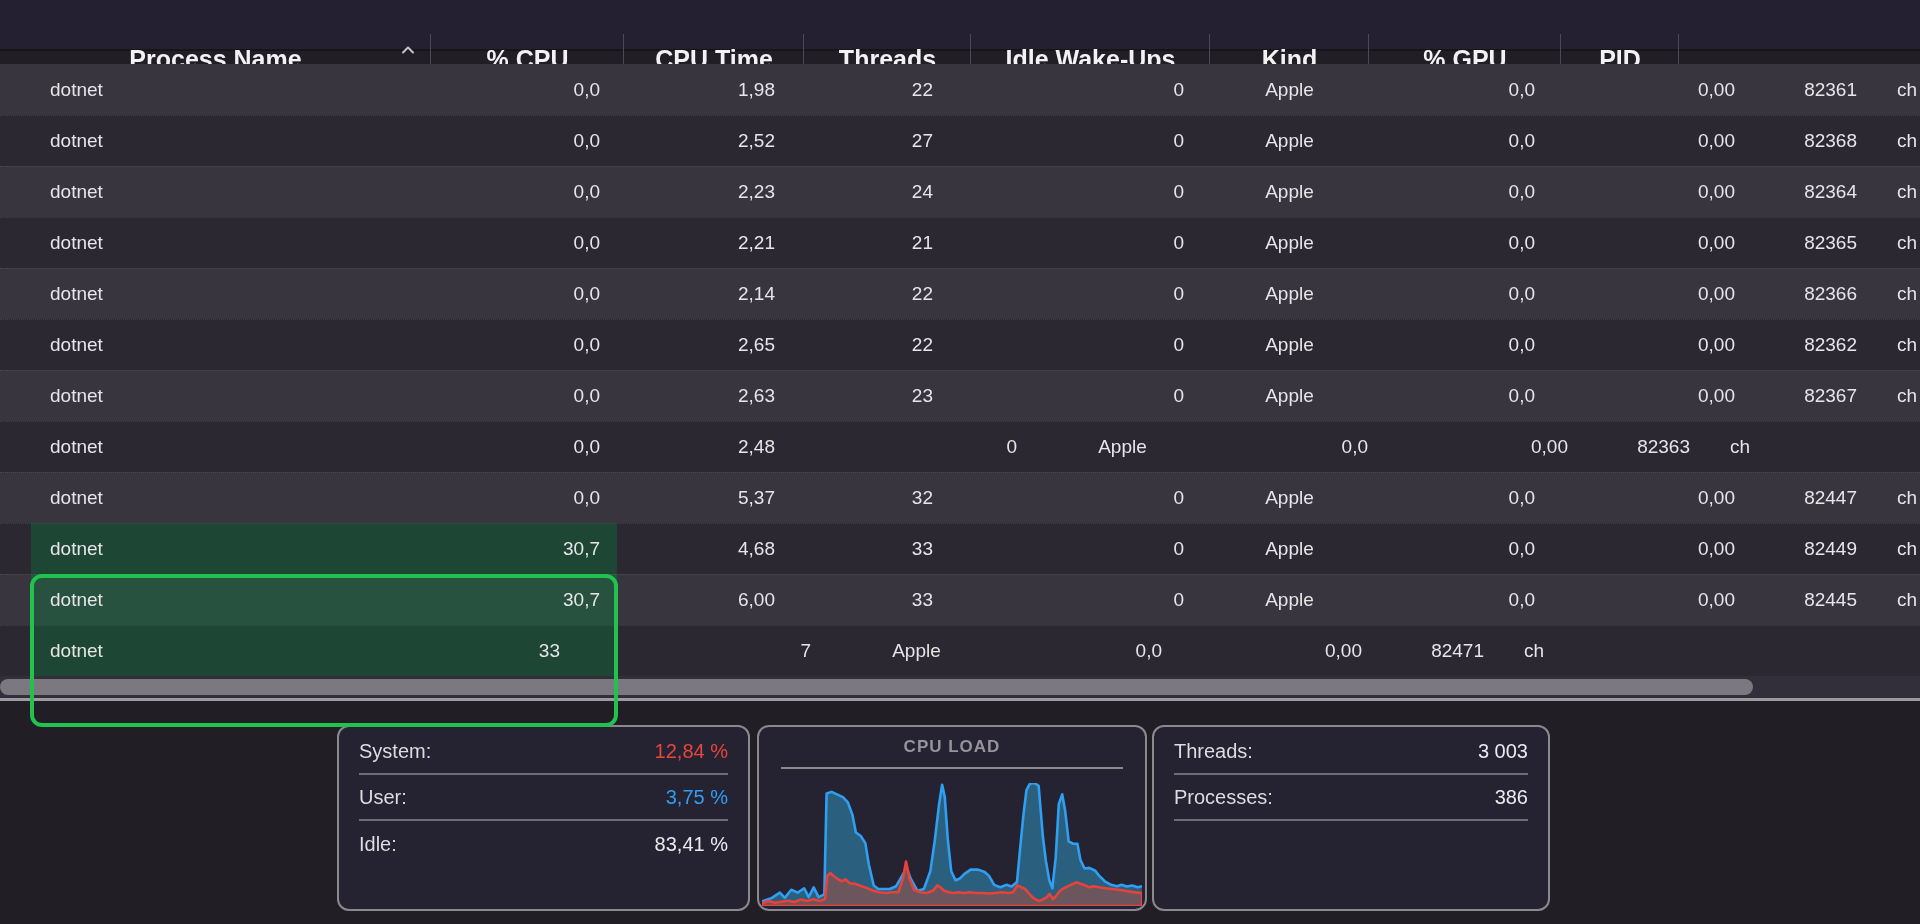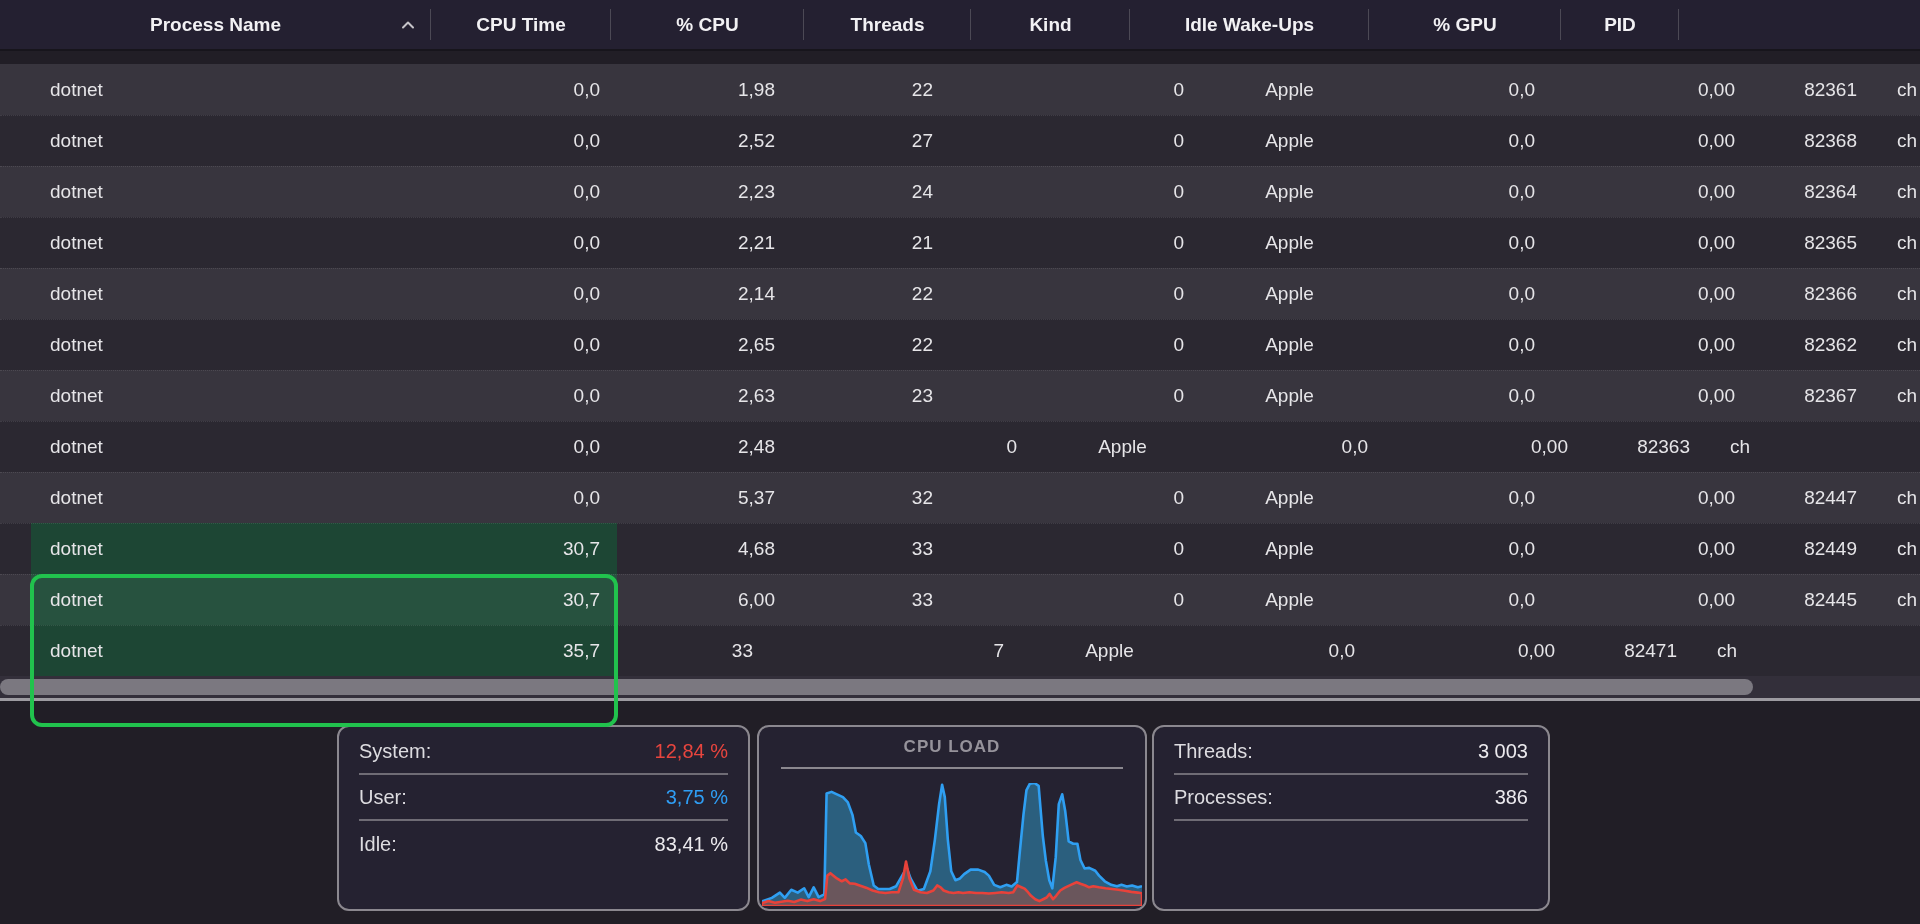--- a/index.html
+++ b/index.html
@@ -12,22 +12,22 @@
     -webkit-font-smoothing:antialiased;
   }
 
   
   .proc-table { position:relative; width:1920px; }
   .thead {
     display:flex; height:51px; background:#242031;
     border-bottom:2px solid #17151c;
   }
   .th {
-    position:relative; display:flex; align-items:center; justify-content:center;
-    font-weight:bold; font-size:19px; color:#f2f1f4; height:100%;
+    position:relative; display:flex; align-items:flex-end; justify-content:center;
+    font-weight:bold; font-size:25px; color:#f2f1f4; height:100%;margin-top:25px;
   }
   .th:not(:last-child)::after {
     content:""; position:absolute; right:0; top:9px; bottom:9px; width:1px;
     background:#4c4955;
   }
   .sort-icon { position:absolute; right:16px; top:50%; transform:translateY(-50%); line-height:0; }
 
   .tbody { position:relative;margin-top:13px; }
   .tr { display:flex; height:51px; align-items:center; font-size:19px; color:#e6e5e8; }
   .tr + .tr { border-top:1px dotted rgba(255,255,255,.10); }
@@ -108,34 +108,34 @@
 <body>
 
 <div class="proc-table">
   <div class="thead">
       <div class="th col0">
         <span>Process Name</span>
         <span class="sort-icon"><svg width="14" height="9" viewBox="0 0 14 9">
             <polyline points="2,7 7,2 12,7" fill="none" stroke="#c6c4c9" stroke-width="2" stroke-linecap="round" stroke-linejoin="round"></polyline>
           </svg></span>
       </div>
+      <div class="th col1">
+        <span>% CPU</span>
+      </div>
       <div class="th col2">
         <span>CPU Time</span>
       </div>
-      <div class="th col1">
-        <span>% CPU</span>
-      </div>
       <div class="th col3">
         <span>Threads</span>
       </div>
+      <div class="th col4">
+        <span>Idle Wake-Ups</span>
+      </div>
       <div class="th col5">
         <span>Kind</span>
-      </div>
-      <div class="th col4">
-        <span>Idle Wake-Ups</span>
       </div>
       <div class="th col6">
         <span>% GPU</span>
       </div>
       <div class="th col8">
         <span>PID</span>
       </div>
       <div class="th col9">
         <span></span>
       </div>
@@ -267,21 +267,20 @@
         <div class="td col3">33</div>
         <div class="td col4">0</div>
         <div class="td col5">Apple</div>
         <div class="td col6">0,0</div>
         <div class="td col7">0,00</div>
         <div class="td col8">82445</div>
         <div class="td col9">ch</div>
       </div>
       <div class="tr hl">
         <div class="td col0">dotnet</div>
-        <div class="td col1">35,7</div>
         <div class="td col3">33</div>
         <div class="td col4">7</div>
         <div class="td col5">Apple</div>
         <div class="td col6">0,0</div>
         <div class="td col7">0,00</div>
         <div class="td col8">82471</div>
         <div class="td col9">ch</div>
       </div>
       <div class="sel-box" style="border-color: rgb(33, 194, 77);"></div>
     </div>

